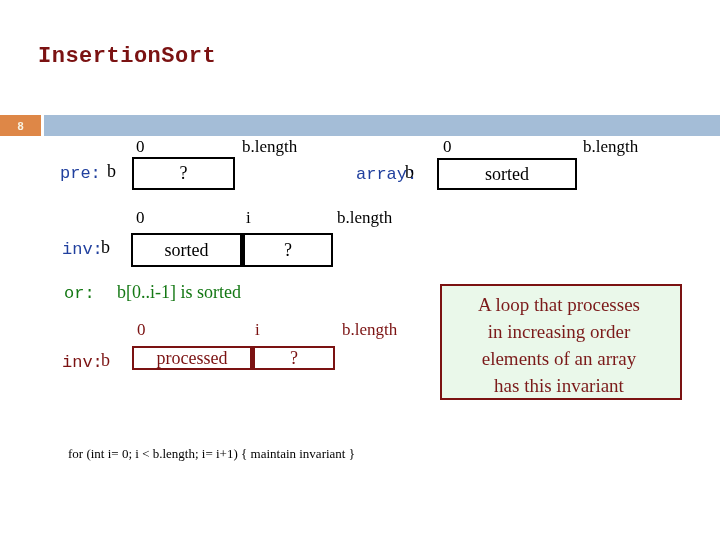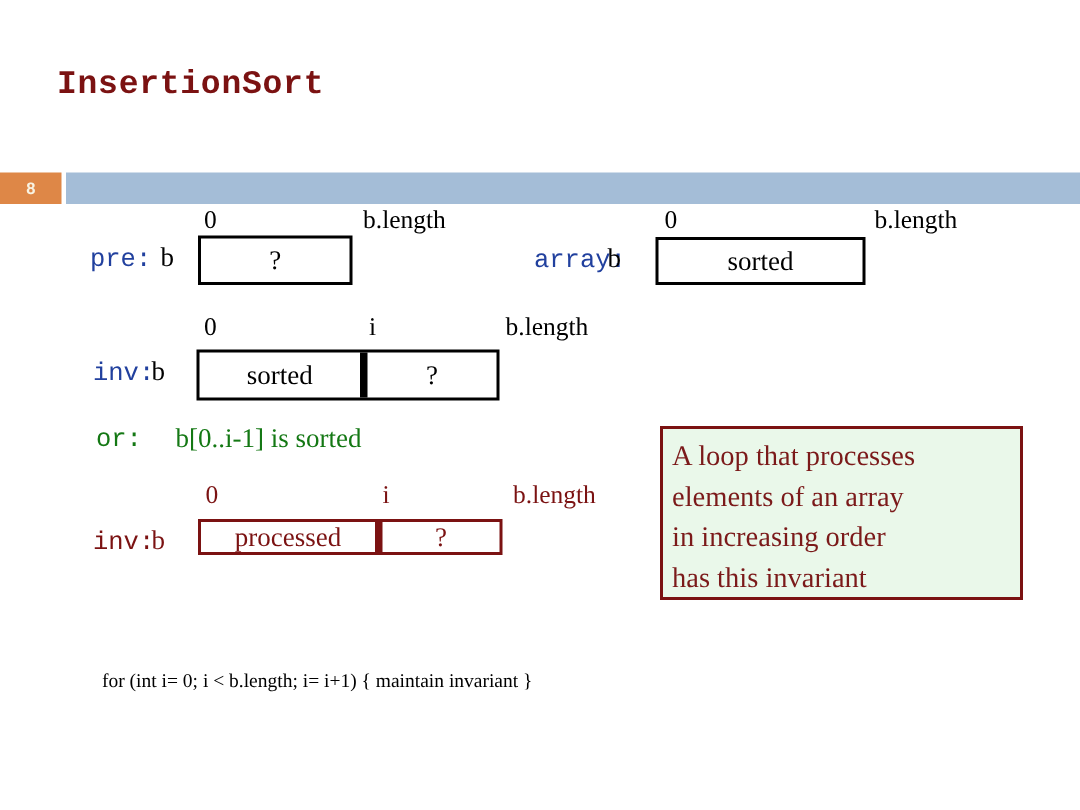--- a/index.html
+++ b/index.html
@@ -79,21 +79,21 @@
     color: #147814;
     white-space: nowrap;
     text-align: right;
   }
   .note-box {
     position: absolute;
     left: 440px; top: 272px; width: 242px; height: 116px;
     background: #EAF8EA;
     border: 2px solid #7B1212;
     padding: 5px 10px 0 6px;
-    text-align: left;
+    text-align: center;
   }
   .note-line {
     font-family: "Liberation Serif", serif;
     font-size: 19px;
     color: #7B1A1A;
     line-height: 27px;
     white-space: nowrap;
   }
   .code-line {
     position: absolute;
@@ -152,20 +152,20 @@
   <span class="lbl red" style="left:62px; top:341px;">inv:</span>
   <span class="bvar red" style="left:101px; top:338px;">b</span>
   <div class="arr-box red-border" style="left:132px; top:334px; width:203px; height:24px;">
     <div class="seg red" style="width:116px;">processed</div>
     <div class="divider red-div"></div>
     <div class="seg red" style="flex:1;">?</div>
   </div>
 
   <div class="note-box">
     <div class="note-line">A loop that processes</div>
+    <div class="note-line">in increasing order</div>
     <div class="note-line">elements of an array</div>
-    <div class="note-line">in increasing order</div>
     <div class="note-line">has this invariant</div>
   </div>
 
   <div class="code-line">for (int i= 0; i &lt; b.length; i= i+1) { maintain invariant }</div>
 
 </div>
 
 </body></html>

